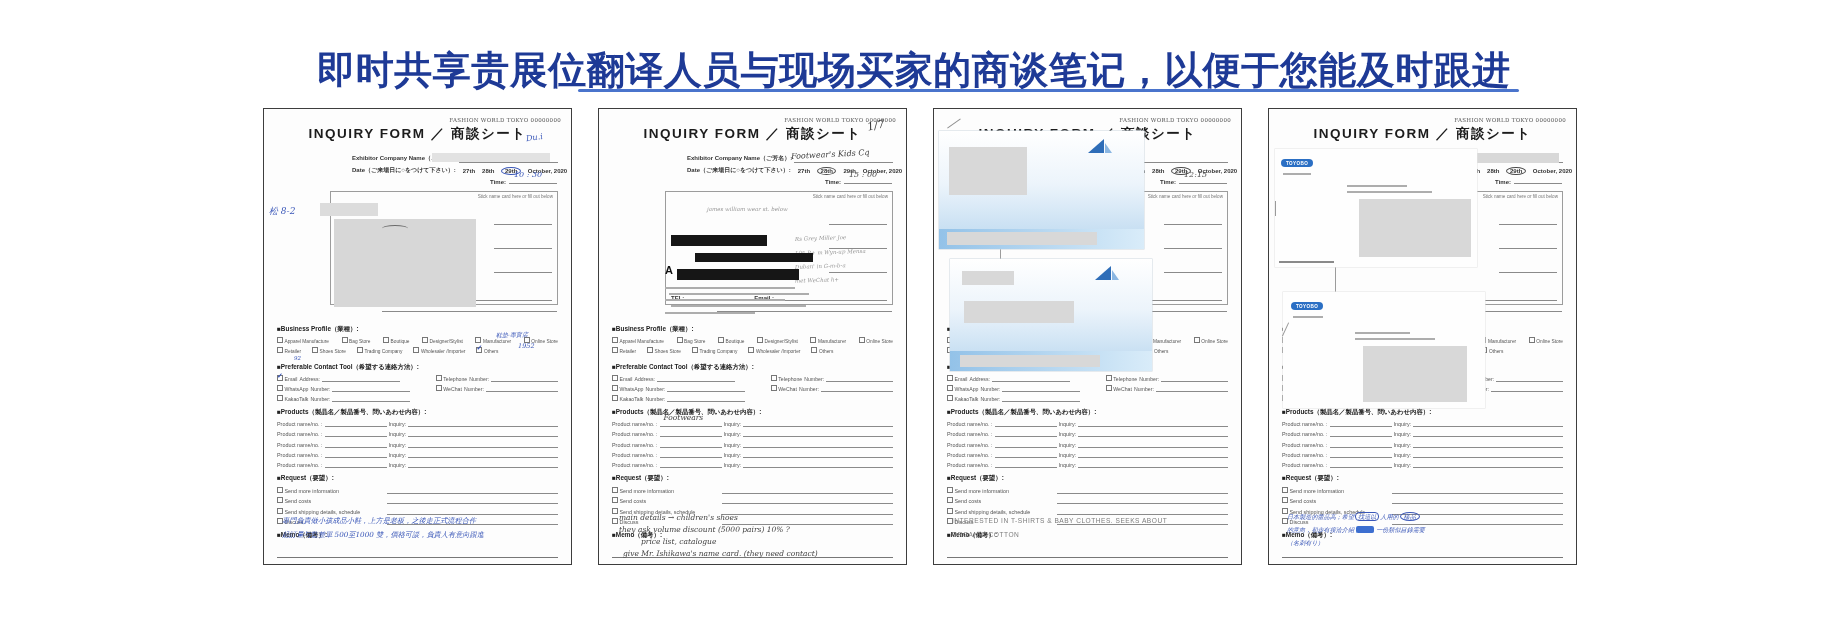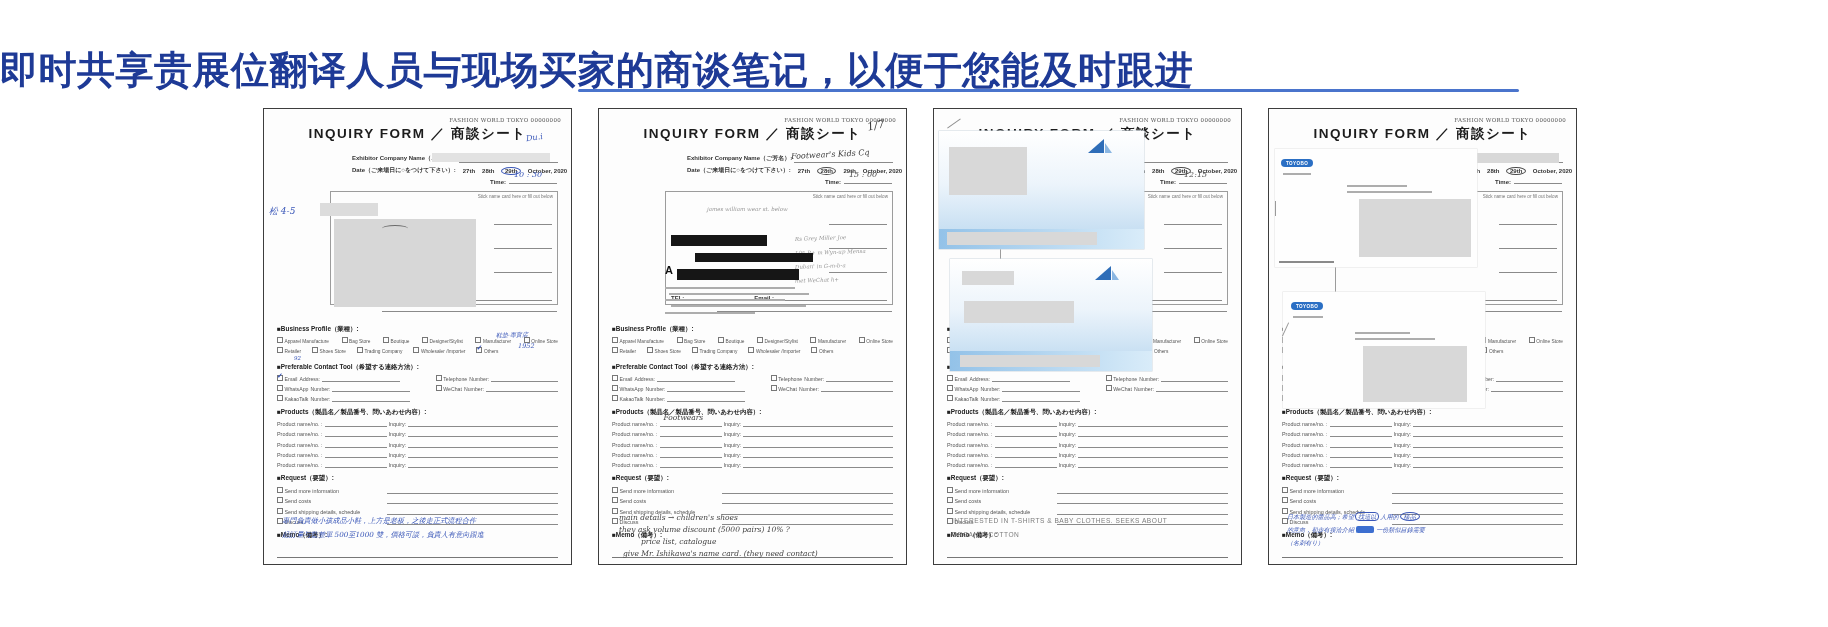--- a/index.html
+++ b/index.html
@@ -1,19 +1,19 @@
 <!DOCTYPE html>
 <html><head>
 <meta charset="utf-8">
 <style>
   html,body{margin:0;padding:0;}
   body{width:1828px;height:627px;background:#ffffff;position:relative;overflow:hidden;
        font-family:"Liberation Sans",sans-serif;}
 
-  .page-title{position:absolute;top:20px;left:0;width:100%;text-align:left;
+  .page-title{position:absolute;top:20px;left:0;width:100%;text-align:center;
     font-size:38px;font-weight:bold;letter-spacing:0.5px;}
   .title-rule{position:absolute;top:89px;left:578px;width:941px;height:3px;border-radius:2px;}
 
   
   .sheet{position:absolute;top:108px;width:309px;height:457px;background:#fdfdfd;
     border:1.5px solid #3d3d3d;color:#4a4a4a;box-sizing:border-box;overflow:hidden;}
   .brand{text-align:right;margin:8px 10px 0 0;font-size:5.5px;color:#555;
     font-family:"DejaVu Serif",serif;letter-spacing:.3px;}
   .ftitle{margin-top:2px;text-align:center;font-size:13.5px;font-weight:bold;color:#1c1c1c;letter-spacing:1.5px;}
   .lbl-b{font-weight:bold;color:#333;white-space:nowrap;}
@@ -219,21 +219,21 @@
       <span class="ul rql"></span>
     </div>
     <div class="seclbl mt-mm">■Memo（備考）:</div>
     <div class="memoline first"></div>
     <div class="memoline"></div>
     <div class="overlay">
       <div class="hwline blue" style="top: 407px; left: 18px; text-align: center;"><span class="seg ">專門負責做小孩成品小鞋，上方是老板，之後走正式流程合作</span></div>
       <div class="hwline blue" style="top: 421px; left: 18px;"><span class="seg ">起訂量与監整單 500至1000 雙，價格可談，負責人有意向跟進</span></div>
       <div class="redact" style="left: 168px; top: 44px; width: 118px; height: 9px; background: rgb(226, 226, 226);"></div>
       <div class="note-blue hw" style="left: 262px; top: 24px; font-size: 8px; transform: rotate(-8deg);">Du.i</div>
-      <div class="note-blue hw" style="left: 5px; top: 96px; font-size: 9px;">松 4-5</div>
+      <div class="note-blue hw" style="left: 5px; top: 96px; font-size: 9px;">松 8-2</div>
       <div class="redact" style="left: 56px; top: 94px; width: 58px; height: 13px; background: rgb(220, 220, 220);"></div>
       <div class="redact" style="left: 70px; top: 110px; width: 142px; height: 88px; background: rgb(215, 215, 215);"></div>
       <div class="curve" style="left: 118px; top: 116px; width: 26px;"></div>
       <div class="note-blue hw" style="left: 232px; top: 222px; font-size: 6px; transform: rotate(-2deg);">鞋垫·專賣店</div>
       <div class="note-blue hw" style="left: 254px; top: 233px; font-size: 6.5px;">1952</div>
       <div class="note-blue hw" style="left: 30px; top: 246px; font-size: 5.5px;">92</div>
     </div>
   </div>
 <div class="sheet" style="left: 598px;">
     <div class="brand">FASHION WORLD TOKYO 00000000</div>

